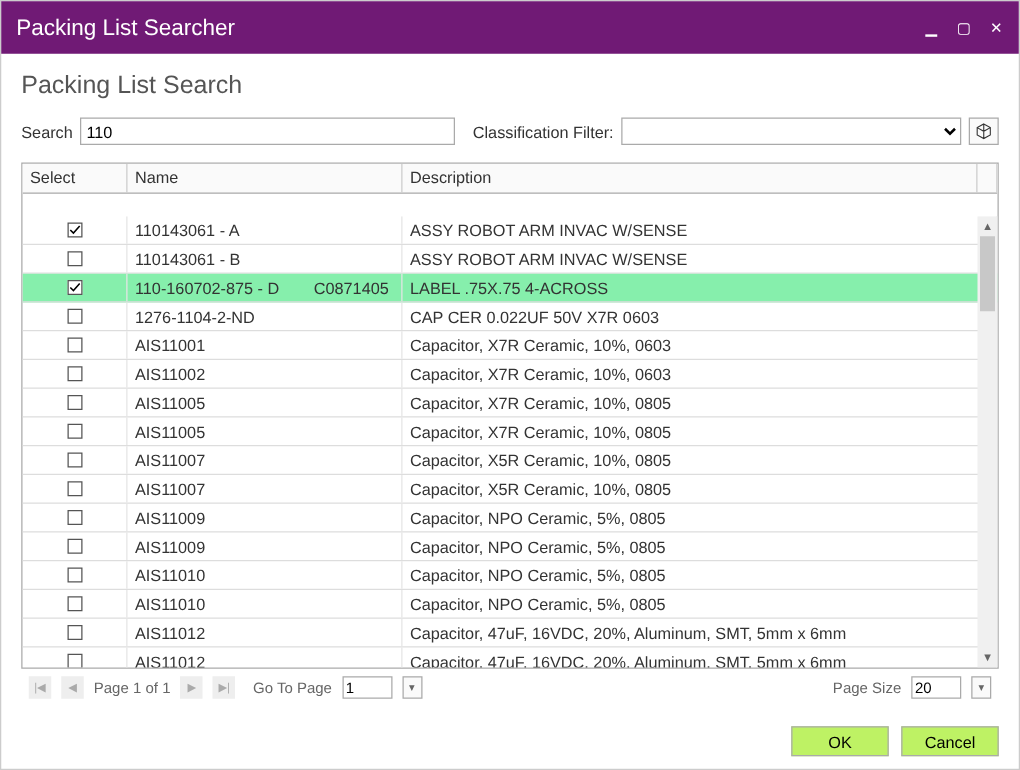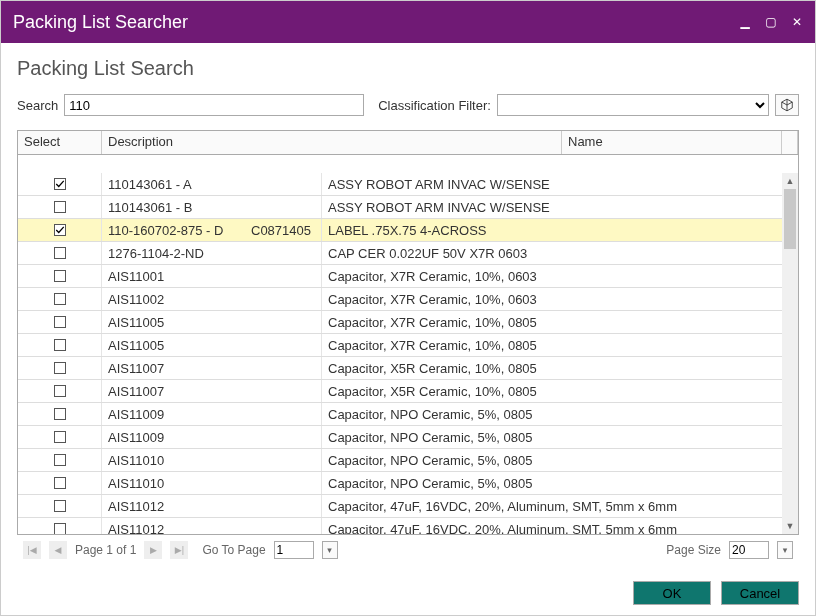--- a/index.html
+++ b/index.html
@@ -23,38 +23,38 @@
   .grid-header .hcell { padding:3px 6px; font-size:13px; color:#333; border-right:1px solid #ccc; }
   .col-select { width:84px; text-align:left; }
   .col-name   { width:220px; }
   .col-desc   { flex:1; }
   .col-scroll { width:16px; border-right:none; }
   .grid-body { flex:1; overflow:hidden; position:relative; }
   .rows { overflow-y:hidden; }
   .row { display:flex; height:23px; border-bottom:1px solid #ddd; align-items:center; }
   .row .cell { padding:2px 6px; font-size:13px; overflow:hidden; white-space:nowrap; border-right:1px solid #e5e5e5; height:100%; display:flex; align-items:center; }
   .row .cell.col-select { justify-content:center; }
-  .row.selected { background:#fef9c3; }
+  .row.selected { background:#86efac; }
   .row .cell.col-name { position:relative; }
   .name-extra { position:absolute; right:10px; color:#333; }
   .checkbox { width:12px; height:12px; border:1px solid #555; background:#fff; display:flex; align-items:center; justify-content:center; }
   .checkbox.checked svg { width:10px; height:10px; display:block; }
   .checkbox:not(.checked) svg { display:none; }
   .scrollbar { position:absolute; right:0; top:0; bottom:0; width:16px; background:#f0f0f0; }
   .scrollbar .arrow { height:16px; display:flex; align-items:center; justify-content:center; font-size:9px; color:#666; }
   .scrollbar .thumb { position:absolute; left:2px; right:2px; top:16px; height:60px; background:#c8c8c8; }
   .scrollbar .arrow.down { position:absolute; bottom:0; width:100%; }
   .pager { display:flex; align-items:center; padding:6px 6px 2px; font-size:12px; color:#666; gap:8px; }
   .pager .navbtn { width:18px; height:18px; background:#eee; display:flex; align-items:center; justify-content:center; color:#aaa; font-size:9px; cursor:pointer; }
   .pager .spacer { flex:1; }
   .page-input { width:40px; height:18px; border:1px solid #aaa; font-size:12px; padding:0 2px; }
   .drop-btn { width:16px; height:18px; border:1px solid #aaa; background:#fafafa; font-size:9px; display:flex; align-items:center; justify-content:center; cursor:pointer; }
   .page-size { width:40px; height:18px; border:1px solid #aaa; font-size:12px; }
   .footer { display:flex; justify-content:flex-end; gap:10px; padding:10px 16px; }
-  .footer button { width:78px; height:24px; border:1px solid #aaa; background:#0f766e; font-size:13px; cursor:pointer; }
+  .footer button { width:78px; height:24px; border:1px solid #aaa; background:#bef264; font-size:13px; cursor:pointer; }
 </style>
 </head>
 <body>
 
 <div class="window">
 
   <div class="titlebar">
     <div class="title">Packing List Searcher</div>
     <div class="controls">
       <span class="ctrl">▁</span>
@@ -74,22 +74,22 @@
       <div class="cube-btn">
         <svg viewBox="0 0 24 24">
             <path fill="none" stroke="#333" stroke-width="1.5" d="M12 2l9 5v10l-9 5-9-5V7l9-5zm0 0v20M3 7l9 5 9-5"></path>
           </svg>
       </div>
     </div>
 
     <div class="grid">
       <div class="grid-header">
         <div class="hcell col-select">Select</div>
+        <div class="hcell col-name">Name</div>
         <div class="hcell col-desc">Description</div>
-        <div class="hcell col-name">Name</div>
         <div class="hcell col-scroll"></div>
       </div>
       <div class="grid-body">
         <div class="rows" id="rows">
             <div class="row">
               <div class="cell col-select">
                 <div class="checkbox checked">
                   <svg viewBox="0 0 16 16">
                     <path d="M2 8l4 4 8-9" fill="none" stroke="#000" stroke-width="2"></path>
                   </svg>

